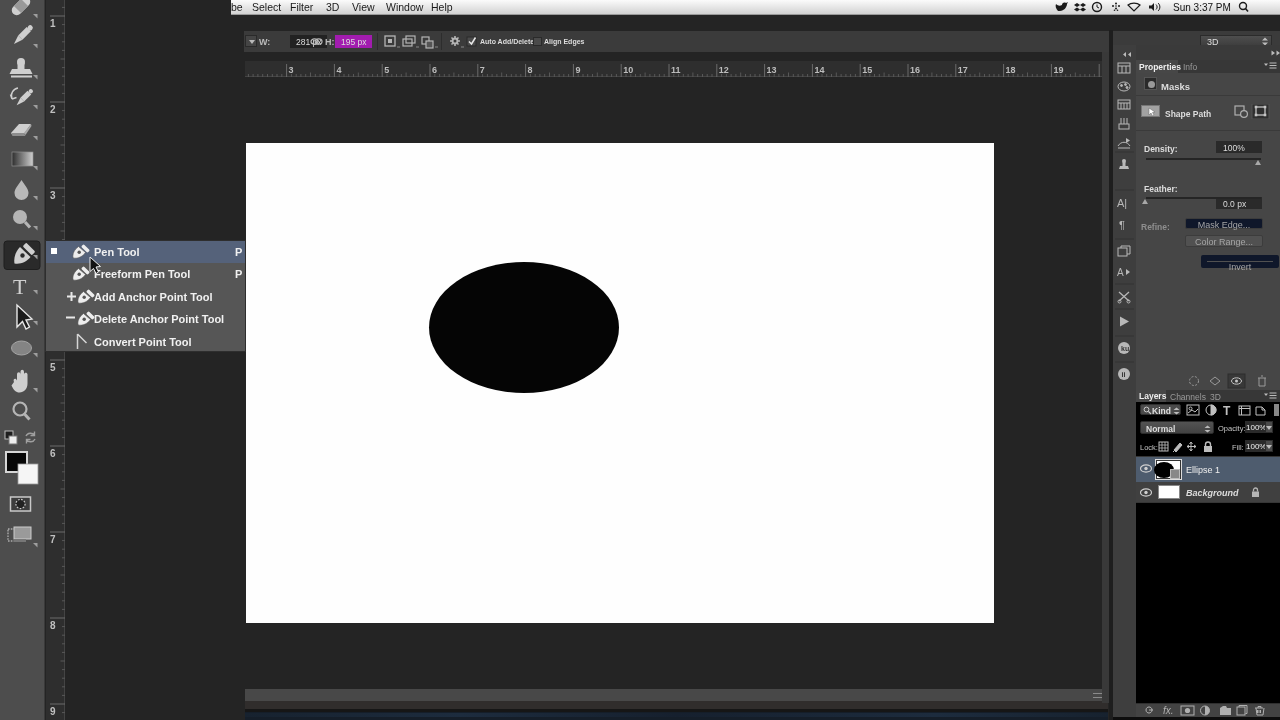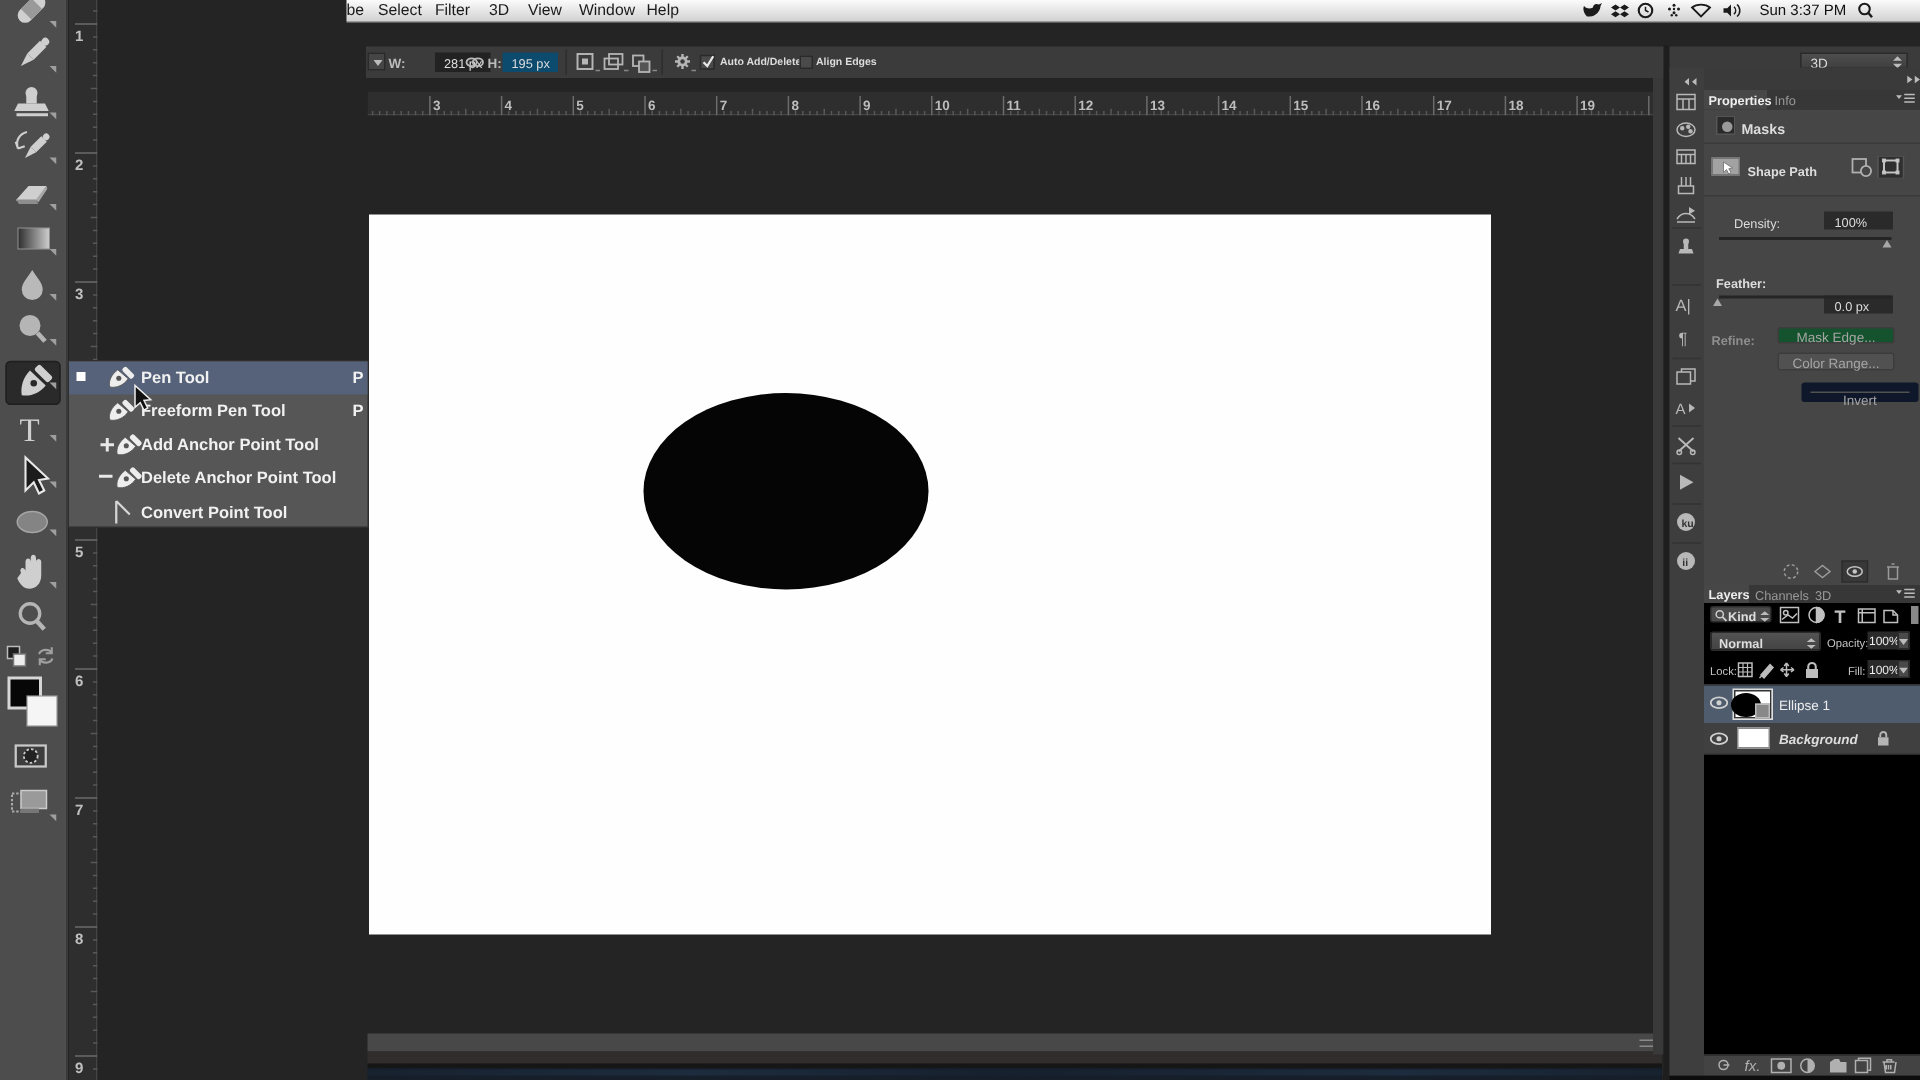--- a/index.html
+++ b/index.html
@@ -60,21 +60,21 @@
           <path d="M0 0 h6 l-3 4 Z" fill="#bbb"></path>
         </svg>
       </div>
     <span class="abs" style="left:15px; top:6px; color:#bbb; font-weight:bold;">W:</span>
     <div class="abs" style="left:26px; top:4px; width:37px; height:13px; background:#222; color:#ddd; padding:2px 0 0 6px; font-size:8.5px;margin-left:20px;">281 px</div>
     <svg class="abs" style="left:66px; top:6px;" width="13" height="9" viewBox="0 0 13 9">
         <ellipse cx="4.4" cy="4.5" rx="3.4" ry="2.6" fill="none" stroke="#bbb" stroke-width="1.2"></ellipse>
         <ellipse cx="8.6" cy="4.5" rx="3.4" ry="2.6" fill="none" stroke="#bbb" stroke-width="1.2"></ellipse>
       </svg>
     <span class="abs" style="left:81px; top:6px; color:#bbb; font-weight:bold;">H:</span>
-    <div class="abs" style="left:91px; top:4px; width:37px; height:13px; background:#0c4a6e; color:#ddd; padding:2px 0 0 6px; font-size:8.5px;">195 px</div>
+    <div class="abs" style="left:91px; top:4px; width:37px; height:13px; background:#a21caf; color:#ddd; padding:2px 0 0 6px; font-size:8.5px;">195 px</div>
     <div class="abs" style="left:133px; top:2px; width:1px; height:17px; background:#2d2d2d;"></div>
     <svg class="abs" style="left:140px; top:4px;" width="100" height="14" viewBox="0 0 100 14">
       <rect x="1" y="1" width="10" height="10" fill="none" stroke="#b5b5b5" stroke-width="1.3"></rect>
       <rect x="4" y="4" width="4" height="4" fill="#b5b5b5"></rect>
       <path d="M13 12 l3 0" stroke="#888" stroke-width="1"></path>
       <rect x="19" y="4" width="9" height="7" fill="none" stroke="#b5b5b5" stroke-width="1.2"></rect>
       <rect x="22" y="1" width="9" height="7" fill="none" stroke="#b5b5b5" stroke-width="1.2"></rect>
       <path d="M32 12 l3 0" stroke="#888" stroke-width="1"></path>
       <rect x="38" y="2" width="7" height="7" fill="none" stroke="#b5b5b5" stroke-width="1.2"></rect>
       <rect x="42" y="6" width="7" height="7" fill="#555" stroke="#b5b5b5" stroke-width="1.2"></rect>
@@ -662,34 +662,34 @@
         <rect x="1" y="2" width="9" height="9" fill="none" stroke="#b0b0b0" stroke-width="1.2"></rect>
         <circle cx="10" cy="10" r="3.4" fill="#454545" stroke="#b0b0b0" stroke-width="1.2"></circle>
         <rect x="18" y="0" width="17" height="15" fill="#2f2f2f" stroke="#555"></rect>
         <rect x="22" y="3" width="9" height="8" fill="none" stroke="#c5c5c5" stroke-width="1.3"></rect>
         <rect x="20.7" y="1.7" width="2.6" height="2.6" fill="#c5c5c5"></rect>
           <rect x="29.7" y="1.7" width="2.6" height="2.6" fill="#c5c5c5"></rect>
         <rect x="20.7" y="9.7" width="2.6" height="2.6" fill="#c5c5c5"></rect>
           <rect x="29.7" y="9.7" width="2.6" height="2.6" fill="#c5c5c5"></rect>
       </svg>
       <div class="abs" style="left:0; top:57px; width:144px; height:1px; background:#3a3a3a;"></div>
-      <span class="abs" style="left:8px; top:71px; font-weight:normal; font-size:8.5px;margin-left:12px;">Density:</span>
+      <span class="abs" style="left:8px; top:71px; font-weight:bold; font-size:8.5px;">Density:</span>
       <div class="abs" style="left:80px; top:68px; width:46px; height:12px; background:#2a2a2a;">
           <span class="abs" style="left:7px; top:2px; font-size:8.5px;">100%</span>
         </div>
       <div class="abs" style="left:10px; top:85px; width:115px; height:2px; background:#252525;"></div>
       <div class="abs" style="left:119px; top:87px; width:0; height:0; border-left:3.5px solid transparent; border-right:3.5px solid transparent; border-bottom:5px solid #a8a8a8;"></div>
       <span class="abs" style="left:8px; top:111px; font-weight:bold; font-size:8.5px;">Feather:</span>
       <div class="abs" style="left:80px; top:108px; width:46px; height:12px; background:#2a2a2a;margin-top:16px;">
           <span class="abs" style="left:7px; top:2px; font-size:8.5px;">0.0 px</span>
         </div>
       <div class="abs" style="left:10px; top:124px; width:115px; height:2px; background:#252525;"></div>
       <div class="abs" style="left:6px; top:126px; width:0; height:0; border-left:3.5px solid transparent; border-right:3.5px solid transparent; border-bottom:5px solid #a8a8a8;"></div>
       <span class="abs" style="left:5px; top:149px; color:#8e8e8e; font-weight:bold; font-size:8.5px;">Refine:</span>
-      <div class="abs" style="left:49px; top:145px; width:78px; height:11px; background:#14532d; border:1px solid #3c3c3c; border-radius:2px; color:#a5a5a5; text-align:center; font-size:9px; padding-top:1px;">Mask Edge...</div>
+      <div class="abs" style="left:49px; top:145px; width:78px; height:11px; background:#0f172a; border:1px solid #3c3c3c; border-radius:2px; color:#a5a5a5; text-align:center; font-size:9px; padding-top:1px;">Mask Edge...</div>
       <div class="abs" style="left:49px; top:162px; width:78px; height:12px; background:#515151; border:1px solid #3c3c3c; border-radius:2px; color:#a5a5a5; text-align:center; font-size:9px; padding-top:1px;">Color Range...</div>
       <div class="abs" style="left:65px; top:182px; width:78px; height:11px; background:#515151; border:6px solid #0f172a; border-radius:2px; color:#a5a5a5; text-align:center; font-size:9px; padding-top:1px;">Invert</div>
 
       <svg class="abs" style="left:50px; top:300px;" width="94" height="16" viewBox="0 0 94 16">
         <g stroke="#9a9a9a" fill="none">
           <circle cx="8" cy="8" r="4.5" stroke-dasharray="2 1.6"></circle>
           <path d="M24 8 l5 -4 l5 4 l-5 4 Z"></path>
           <rect x="42" y="1" width="17" height="14" fill="#383838" stroke="#2c2c2c"></rect>
           <ellipse cx="50.5" cy="8" rx="5" ry="3.2" stroke="#c5c5c5"></ellipse>
         </g>

